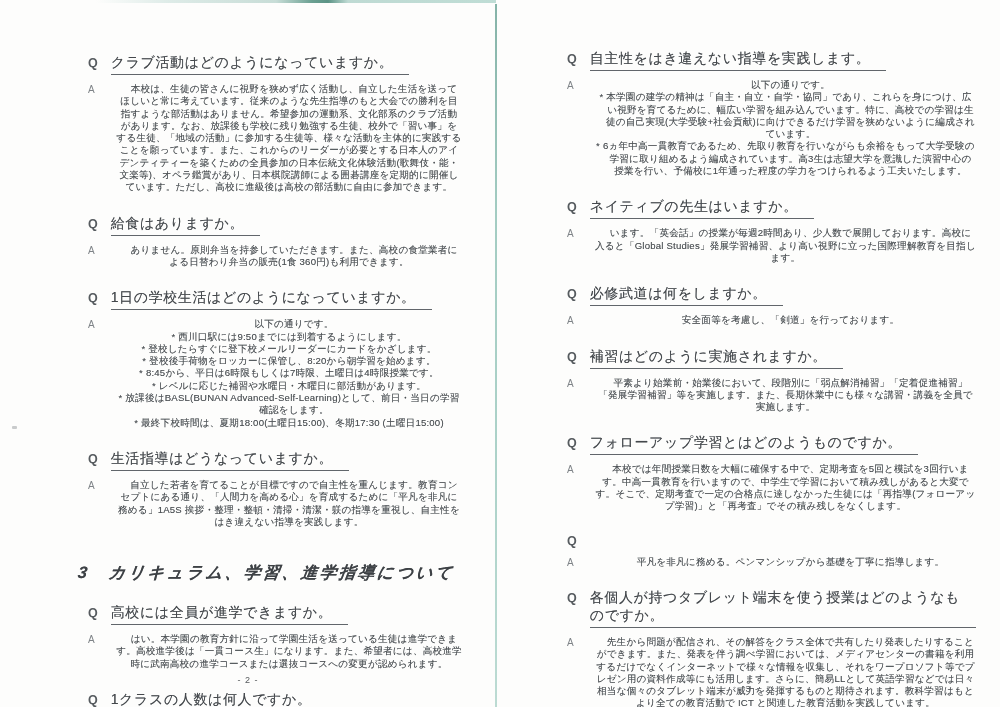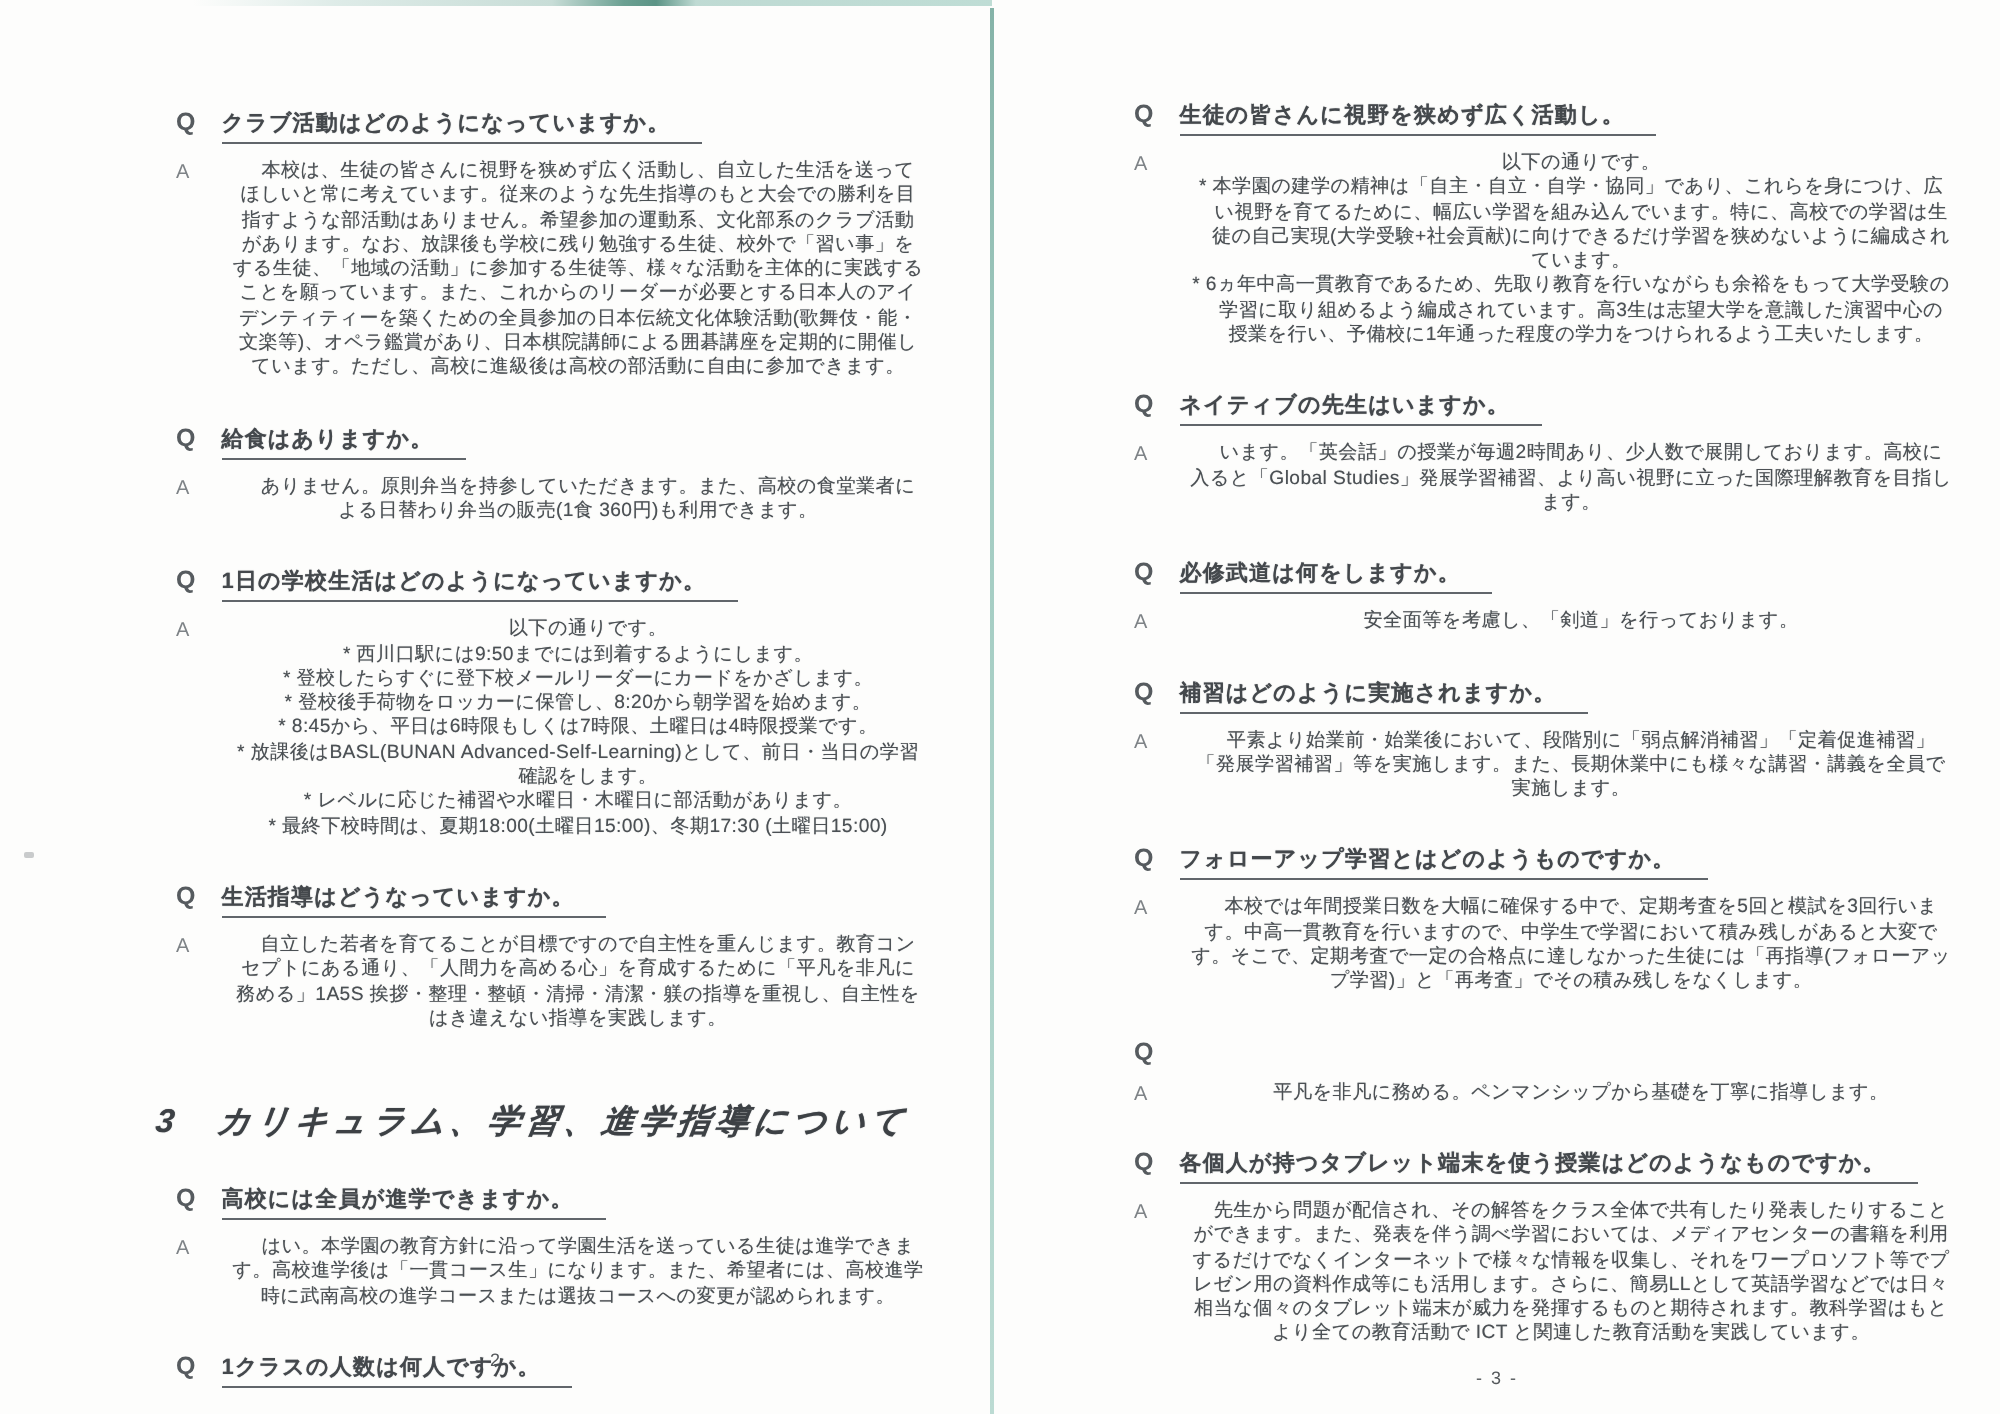--- a/index.html
+++ b/index.html
@@ -10,21 +10,21 @@
     color:#4b5054;
   }
   .page{position:absolute;top:0;height:707px;box-sizing:border-box;}
   .page-left{left:0;width:496px;padding:54px 34px 0 88px;}
   .page-right{left:497px;width:503px;padding:50px 24px 0 70px;}
 
   .qa{margin-bottom:21px;}
   .q-row{display:flex;gap:13px;align-items:baseline;margin-bottom:8px;}
   .q-label{font-size:12.5px;font-weight:bold;color:#565b5f;flex:none;}
   .q-text{
-    font-size:11px;font-weight:bold;color:#44484c;letter-spacing:0.6px;
+    font-size:14px;font-weight:normal;color:#44484c;letter-spacing:0.6px;
     border-bottom:1.3px solid #61666b;padding:0 16px 2px 0;
     text-shadow:0 0 0.5px rgba(70,75,80,0.55);
   }
   .a-row{display:flex;}
   .a-label{font-size:10px;color:#7e8387;width:28px;flex:none;padding-top:1px;}
   .a-body{flex:1;font-size:9.6px;line-height:12.3px;letter-spacing:0.2px;
     text-shadow:0 0 0.4px rgba(75,80,84,0.5);text-align:center;}
   .a-text{margin:0;text-indent:10px;}
   .bullet{padding-left:10px;text-indent:-10px;}
 
@@ -99,22 +99,22 @@
         </div>
         <div class="a-row">
           <span class="a-label">A</span>
           <div class="a-body">
             <p class="a-text">以下の通りです。</p>
             <div class="bullets">
               <div class="bullet">* 西川口駅には9:50までには到着するようにします。</div>
               <div class="bullet">* 登校したらすぐに登下校メールリーダーにカードをかざします。</div>
               <div class="bullet">* 登校後手荷物をロッカーに保管し、8:20から朝学習を始めます。</div>
               <div class="bullet">* 8:45から、平日は6時限もしくは7時限、土曜日は4時限授業です。</div>
+              <div class="bullet">* レベルに応じた補習や水曜日・木曜日に部活動があります。</div>
               <div class="bullet">* 放課後はBASL(BUNAN Advanced-Self-Learning)として、前日・当日の学習確認をします。</div>
-              <div class="bullet">* レベルに応じた補習や水曜日・木曜日に部活動があります。</div>
               <div class="bullet">* 最終下校時間は、夏期18:00(土曜日15:00)、冬期17:30 (土曜日15:00)</div>
             </div>
           </div>
         </div>
       </div>
       <div class="qa">
         <div class="q-row">
           <span class="q-label">Q</span>
           <span class="q-text">生活指導はどうなっていますか。</span>
         </div>
@@ -146,21 +146,21 @@
       </div>
     </div>
   <span class="page-number">- 2 -</span>
 </div>
 
 <div class="page page-right">
   <div>
       <div class="qa">
         <div class="q-row">
           <span class="q-label">Q</span>
-          <span class="q-text">生徒の皆さんに視野を狭めず広く活動し。</span>
+          <span class="q-text">自主性をはき違えない指導を実践します。</span>
         </div>
         <div class="a-row">
           <span class="a-label">A</span>
           <div class="a-body">
             <p class="a-text">以下の通りです。</p>
             <div class="bullets">
               <div class="bullet">* 本学園の建学の精神は「自主・自立・自学・協同」であり、これらを身につけ、広い視野を育てるために、幅広い学習を組み込んでいます。特に、高校での学習は生徒の自己実現(大学受験+社会貢献)に向けできるだけ学習を狭めないように編成されています。</div>
               <div class="bullet">* 6ヵ年中高一貫教育であるため、先取り教育を行いながらも余裕をもって大学受験の学習に取り組めるよう編成されています。高3生は志望大学を意識した演習中心の授業を行い、予備校に1年通った程度の学力をつけられるよう工夫いたします。</div>
             </div>
           </div>

